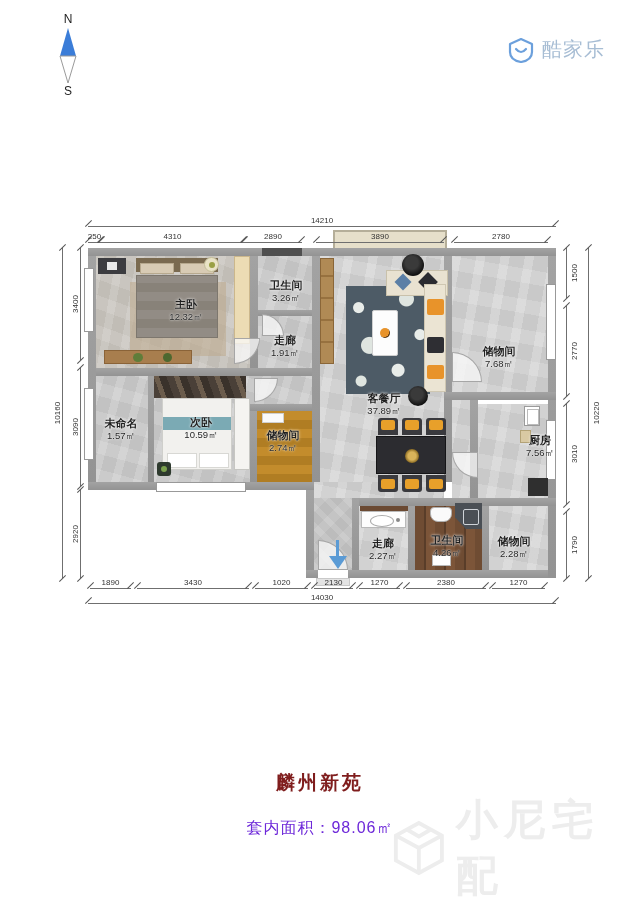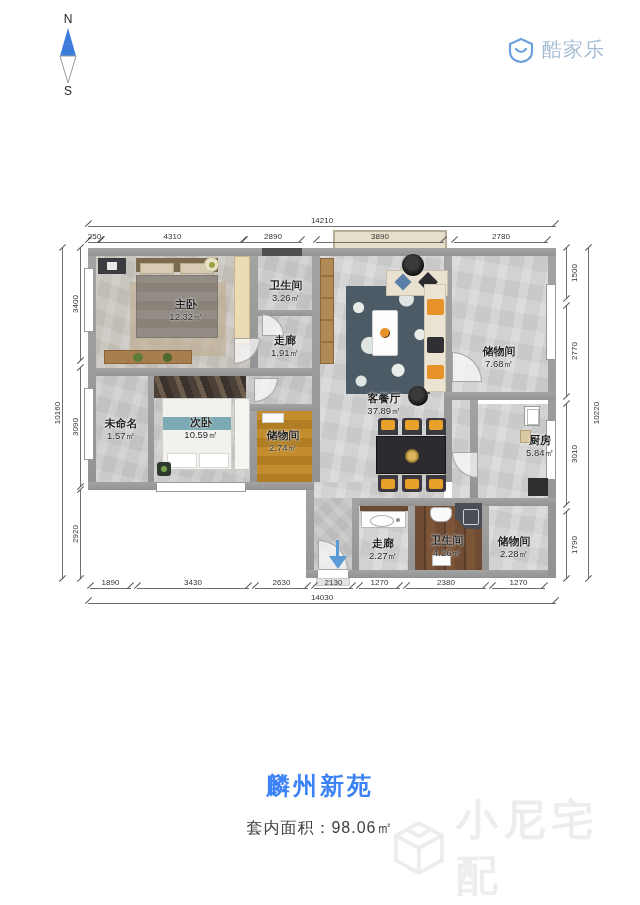--- a/index.html
+++ b/index.html
@@ -37,22 +37,22 @@
   .dimh span{position:absolute;left:50%;top:-11px;transform:translateX(-50%);font-size:8px;color:#333;white-space:nowrap;}
   .dimv{position:absolute;width:0;border-left:1px solid #6f6f6f;}
   .dimv::before,.dimv::after{content:"";position:absolute;left:-5px;width:9px;height:0;border-top:1.4px solid #555;transform:rotate(-45deg);}
   .dimv::before{top:-1px;} .dimv::after{bottom:-1px;}
   .dimv span{position:absolute;top:50%;font-size:8px;color:#333;white-space:nowrap;}
   .dimv.lab-l span{left:-6px;transform:translate(-50%,-50%) rotate(-90deg);}
   .dimv.lab-r span{left:7px;transform:translate(-50%,-50%) rotate(-90deg);}
   
   .logo-text{font-size:20px;color:#a7bdd4;letter-spacing:1px;}
   .compass-letter{font-size:12px;color:#222;text-align:center;}
-  .title{position:absolute;left:0;width:640px;text-align:center;font-size:24px;font-weight:700;letter-spacing:3px;color:#3b82f6;}
-  .subtitle{position:absolute;left:0;width:640px;text-align:center;font-size:16px;color:#404040;letter-spacing:1px;}
+  .title{position:absolute;left:0;width:640px;text-align:center;font-size:19px;font-weight:700;letter-spacing:3px;color:#7f1d1d;}
+  .subtitle{position:absolute;left:0;width:640px;text-align:center;font-size:16px;color:#6d28d9;letter-spacing:1px;}
   .watermark{position:absolute;display:flex;align-items:center;gap:10px;color:#ededed;font-weight:700;
              font-size:42px;letter-spacing:6px;user-select:none;}
 </style>
 </head>
 <body>
 
 <div class="page">
 
   <div class="abs" style="left:48px;top:12px;width:40px;">
     <div class="compass-letter">N</div>
@@ -252,21 +252,21 @@
   <div class="rlabel" style="left:201px;top:428px;">
     <div class="nm">次卧</div>
       <div class="ar">10.59㎡</div>
     </div>
   <div class="rlabel" style="left:283px;top:441px;">
     <div class="nm">储物间</div>
       <div class="ar">2.74㎡</div>
     </div>
   <div class="rlabel" style="left:512px;top:446px;margin-left:28px;">
     <div class="nm">厨房</div>
-      <div class="ar">5.84㎡</div>
+      <div class="ar">7.56㎡</div>
     </div>
   <div class="rlabel" style="left:383px;top:549px;">
     <div class="nm">走廊</div>
       <div class="ar">2.27㎡</div>
     </div>
   <div class="rlabel" style="left:447px;top:546px;">
     <div class="nm">卫生间</div>
       <div class="ar">4.26㎡</div>
     </div>
   <div class="rlabel" style="left:514px;top:547px;">
@@ -293,21 +293,21 @@
       <span>2780</span>
     </div>
 
   <div class="dimh" style="left:90px;top:588px;width:41px;">
       <span>1890</span>
     </div>
   <div class="dimh" style="left:137px;top:588px;width:112px;">
       <span>3430</span>
     </div>
   <div class="dimh" style="left:255px;top:588px;width:53px;">
-      <span>2630</span>
+      <span>1020</span>
     </div>
   <div class="dimh" style="left:314px;top:588px;width:39px;">
       <span>2130</span>
     </div>
   <div class="dimh" style="left:359px;top:588px;width:41px;">
       <span>1270</span>
     </div>
   <div class="dimh" style="left:406px;top:588px;width:80px;">
       <span>2380</span>
     </div>

